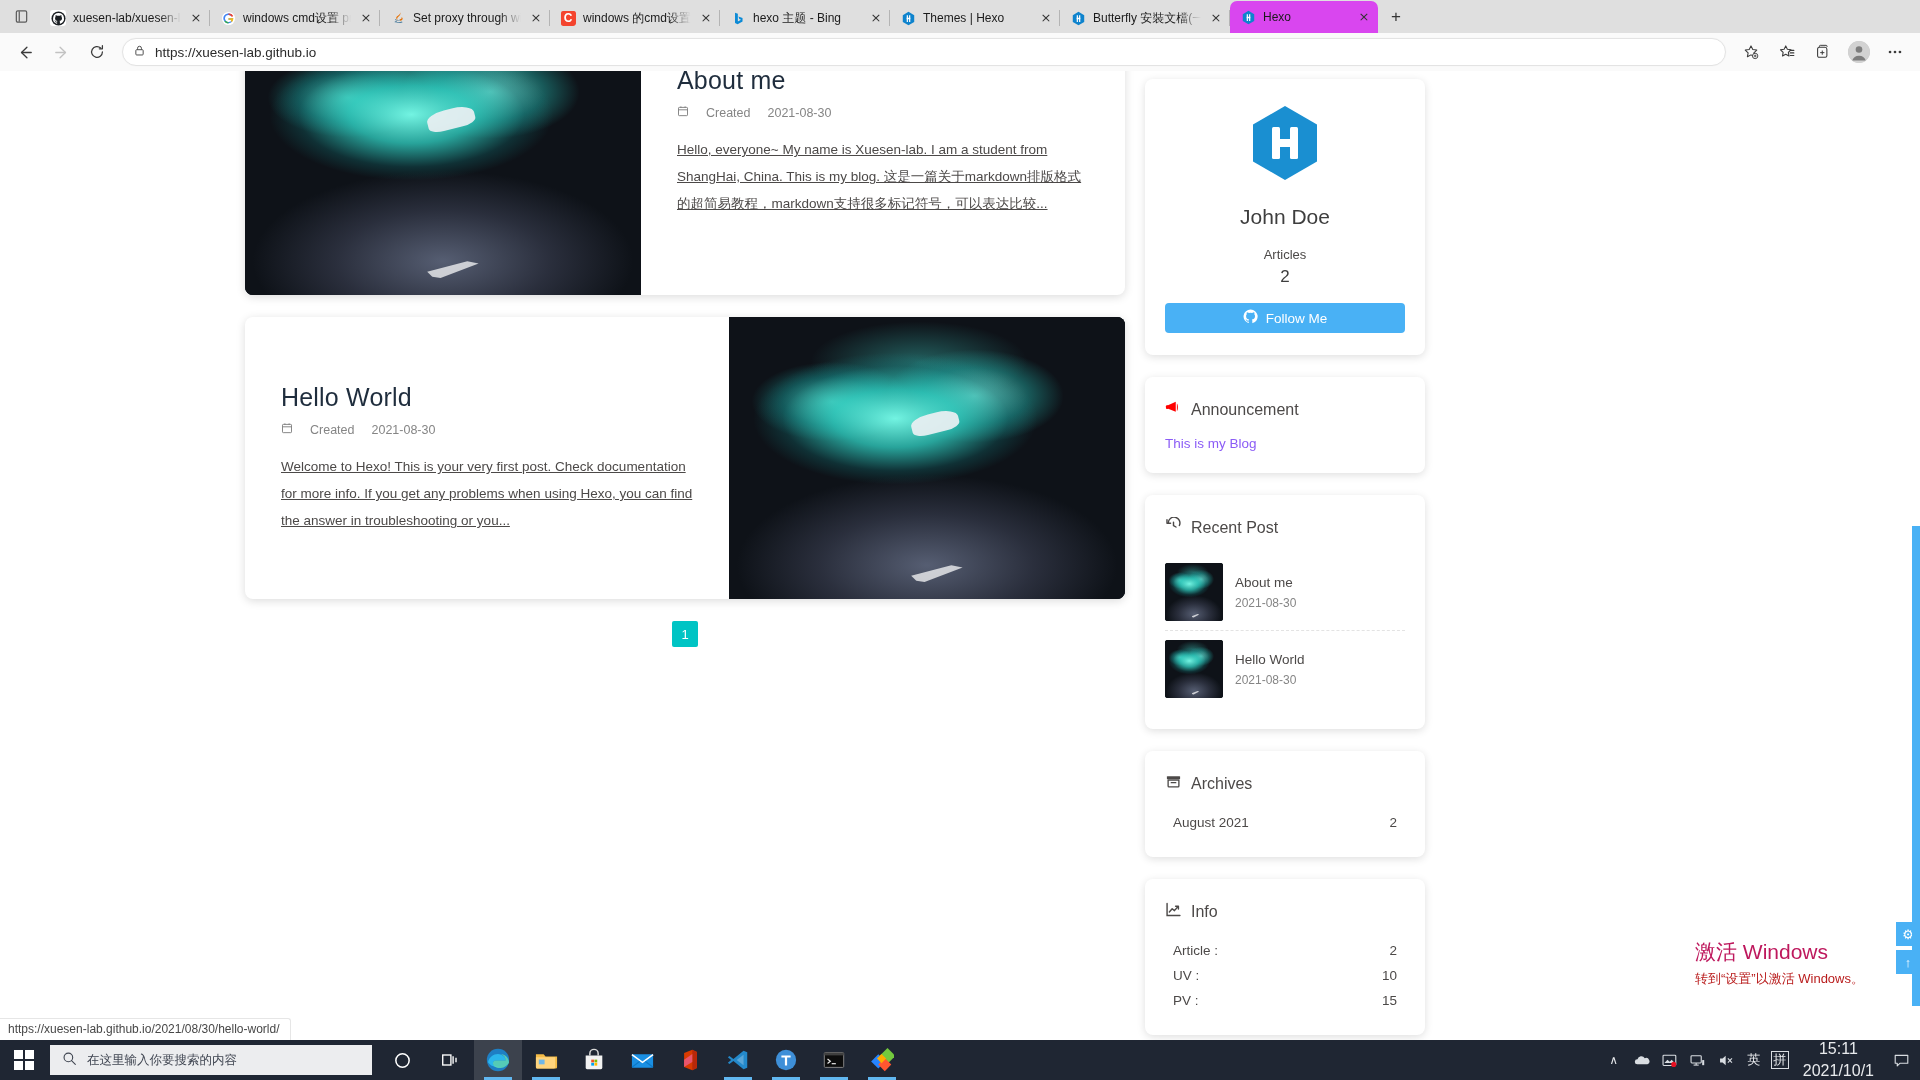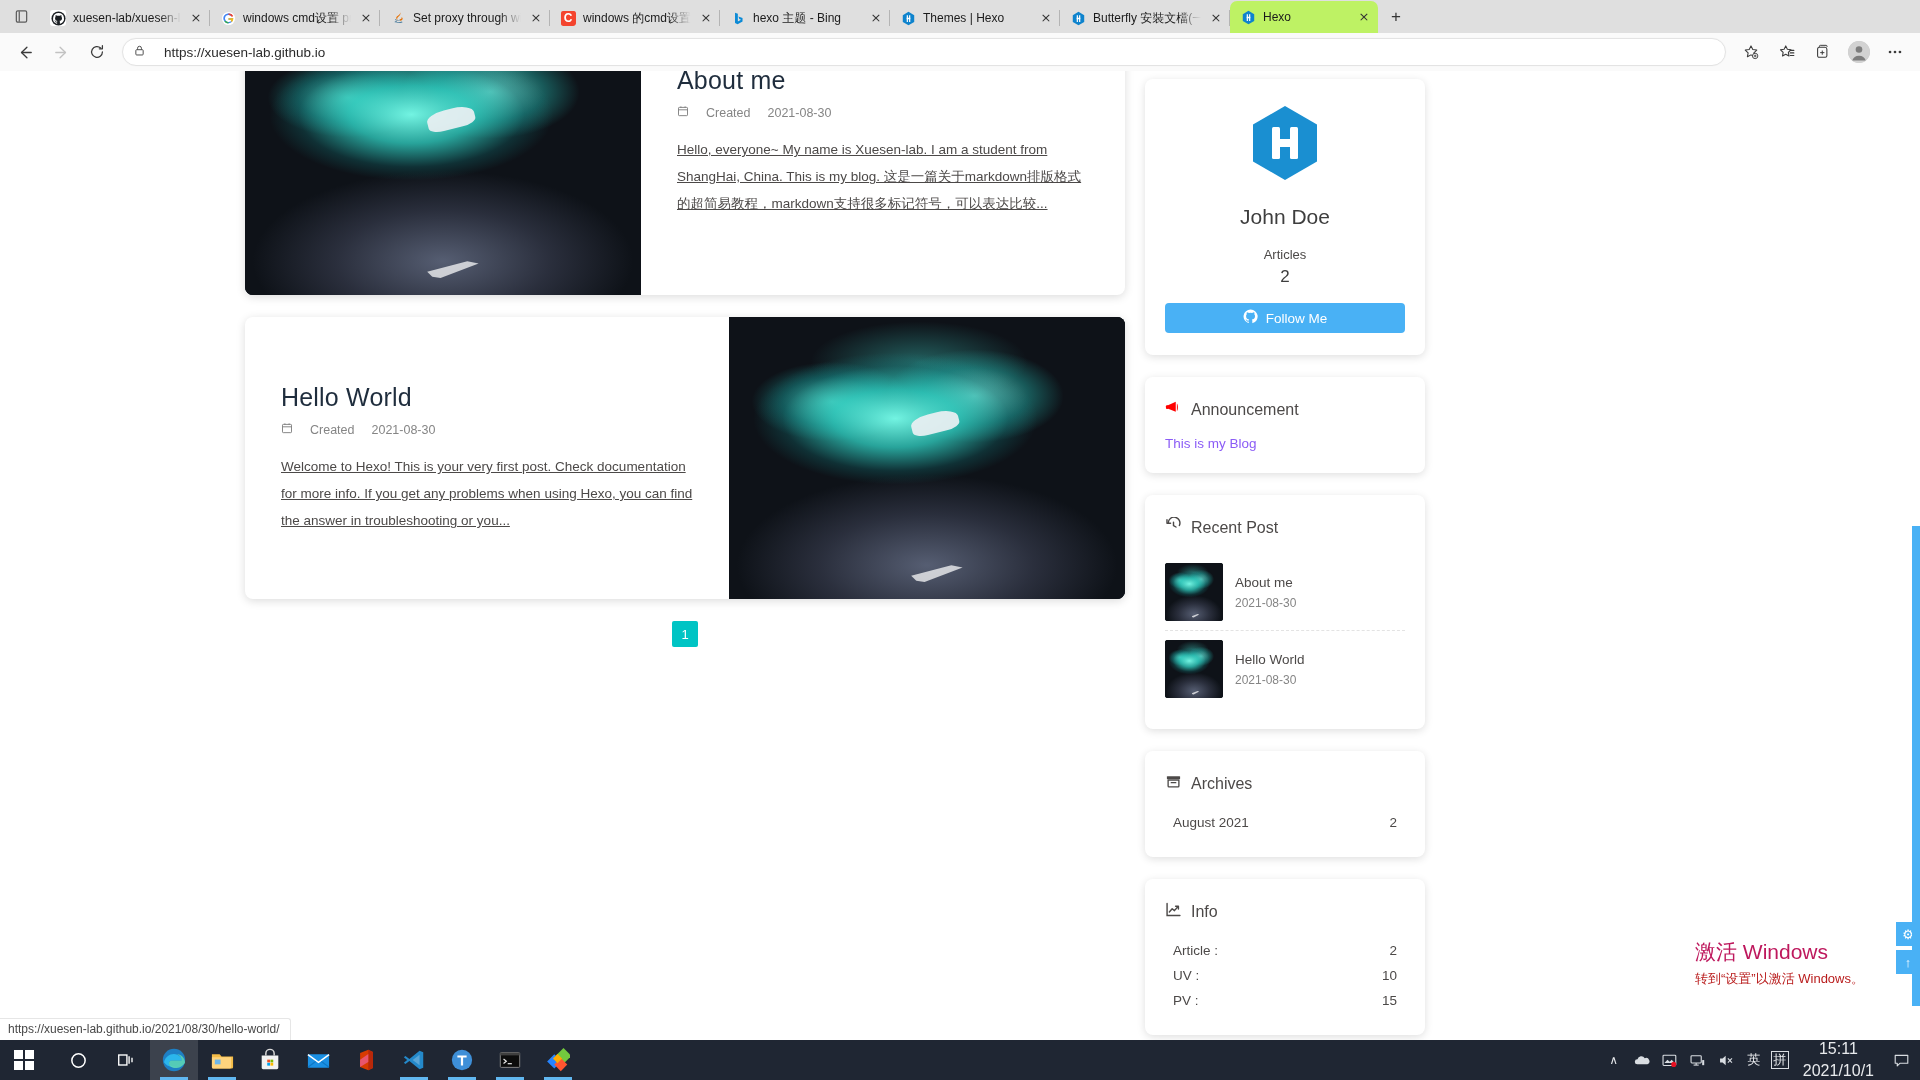--- a/index.html
+++ b/index.html
@@ -26,21 +26,21 @@
     padding: 0 6px 0 10px; min-width: 40px; position: relative;
     border-radius: 6px 6px 0 0; color: #1b1b1b;
   }
   .tab.inactive { width: 170px; }
   .tab.inactive::after {
     content: ""; position: absolute; right: 0; top: 7px; height: 16px; width: 1px;
     background: #b4b4b4;
   }
   .tab.inactive:last-of-type::after { display: none; }
   .tab.active {
-    background: #bef264; width: 148px; height: 32px; border-radius: 7px 7px 0 0;
+    background: #d946ef; width: 148px; height: 32px; border-radius: 7px 7px 0 0;
   }
   .tab .favicon {
     width: 16px; height: 16px; flex: 0 0 16px; display: flex;
     align-items: center; justify-content: center; font-size: 11px;
     border-radius: 3px; overflow: hidden;
   }
   .tab .title {
     font-size: 12px; white-space: nowrap; overflow: hidden;
     flex: 1 1 auto; mask-image: linear-gradient(to right, #000 80%, transparent 100%);
     -webkit-mask-image: linear-gradient(to right, #000 80%, transparent 100%);
@@ -67,21 +67,21 @@
     display: flex; align-items: center; gap: 2px; padding: 0 8px;
   }
   .tb-btn {
     width: 34px; height: 30px; display: flex; align-items: center; justify-content: center;
     border-radius: 4px; color: #3b3b3b;
   }
   .tb-btn.disabled { color: #bdbdbd; }
   .omnibox {
     flex: 1 1 auto; height: 28px; background: #ffffff; border: 1px solid #e3e3e3;
     border-radius: 14px; margin: 0 6px; display: flex; align-items: center;
-    padding: 0 10px; gap: 18px; box-shadow: 0 0 0 0.5px rgba(0,0,0,.02);
+    padding: 0 10px; gap: 9px; box-shadow: 0 0 0 0.5px rgba(0,0,0,.02);
   }
   .omnibox .url { font-size: 13.5px; color: #2b2b2b; }
   .tb-right { display: flex; align-items: center; gap: 2px; }
   .avatar-btn {
     width: 22px; height: 22px; border-radius: 50%; background: #c8c8c8;
     display: flex; align-items: flex-end; justify-content: center; overflow: hidden;
   }
 
   
   .viewport {
@@ -632,20 +632,29 @@
 
   <div class="taskbar">
     <div class="start-btn">
       <span class="start-logo">
           <i></i>
           <i></i>
           <i></i>
           <i></i>
         </span>
     </div>
+    <div class="tb-search">
+      <span>
+        <svg width="15" height="15" viewBox="0 0 16 16">
+            <circle cx="6.8" cy="6.8" r="4.6" fill="none" stroke="#3f4551" stroke-width="1.2"></circle>
+            <line x1="10.2" y1="10.2" x2="14.2" y2="14.2" stroke="#3f4551" stroke-width="1.2" stroke-linecap="round"></line>
+          </svg>
+      </span>
+      <span class="ph">在这里输入你要搜索的内容</span>
+    </div>
 
     <div class="tb-icons">
       <div class="tb-ico">
         <svg width="19" height="19" viewBox="0 0 20 20">
             <circle cx="10" cy="10" r="7" fill="none" stroke="#fff" stroke-width="1.6"></circle>
           </svg>
       </div>
       <div class="tb-ico">
         <svg width="20" height="20" viewBox="0 0 22 22">
             <rect x="3" y="5.5" width="9" height="11" fill="none" stroke="#fff" stroke-width="1.5"></rect>

